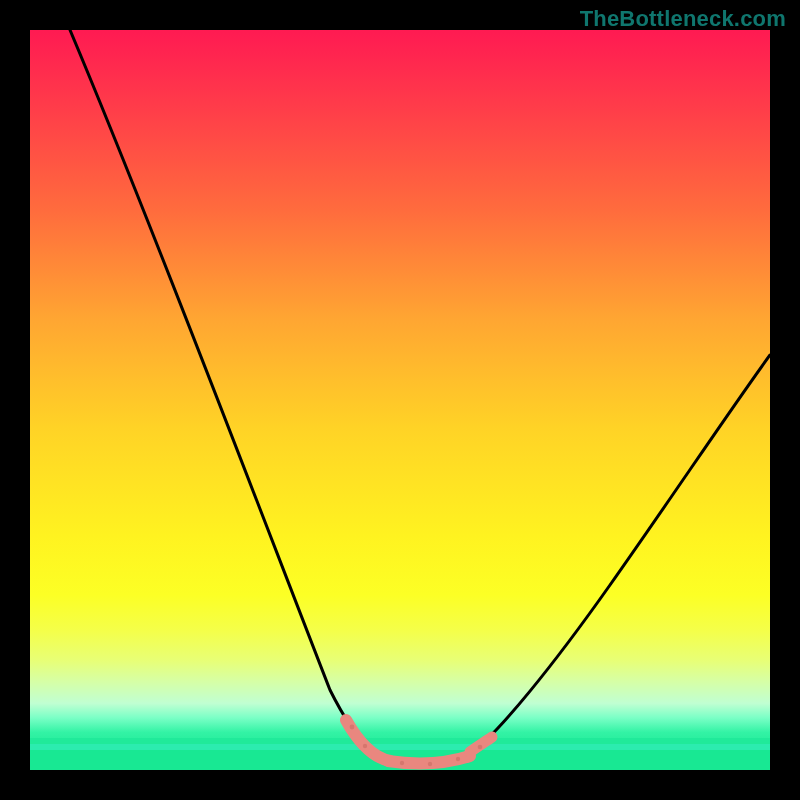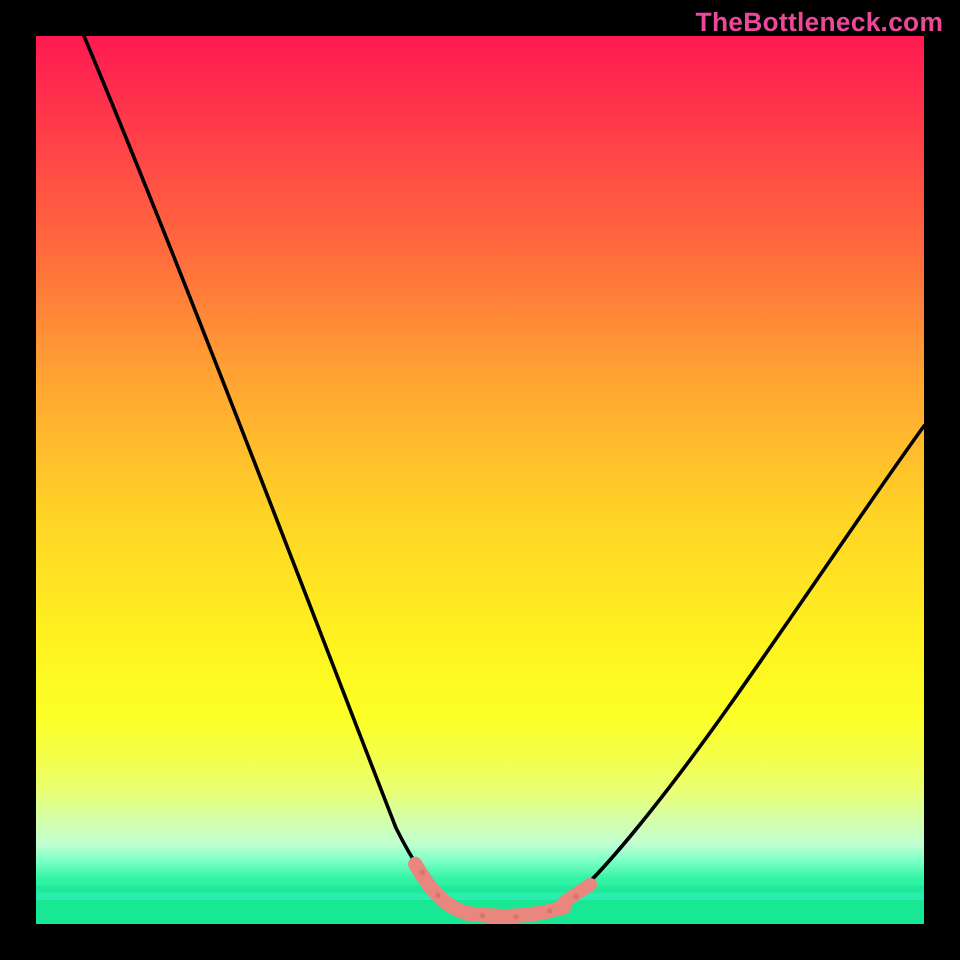--- a/index.html
+++ b/index.html
@@ -46,21 +46,21 @@
   .strip {
     position: absolute;
     left: 0;
     width: 740px;
     height: 16px;
   }
   .watermark {
     position: absolute;
     top: 6px;
     right: 14px;
-    color: #ec4899;
+    color: #0f766e;
     font-size: 22px;
     font-weight: 600;
     letter-spacing: 0.2px;
     user-select: none;
   }
   svg.curve {
     position: absolute;
     left: 0;
     top: 0;
   }

